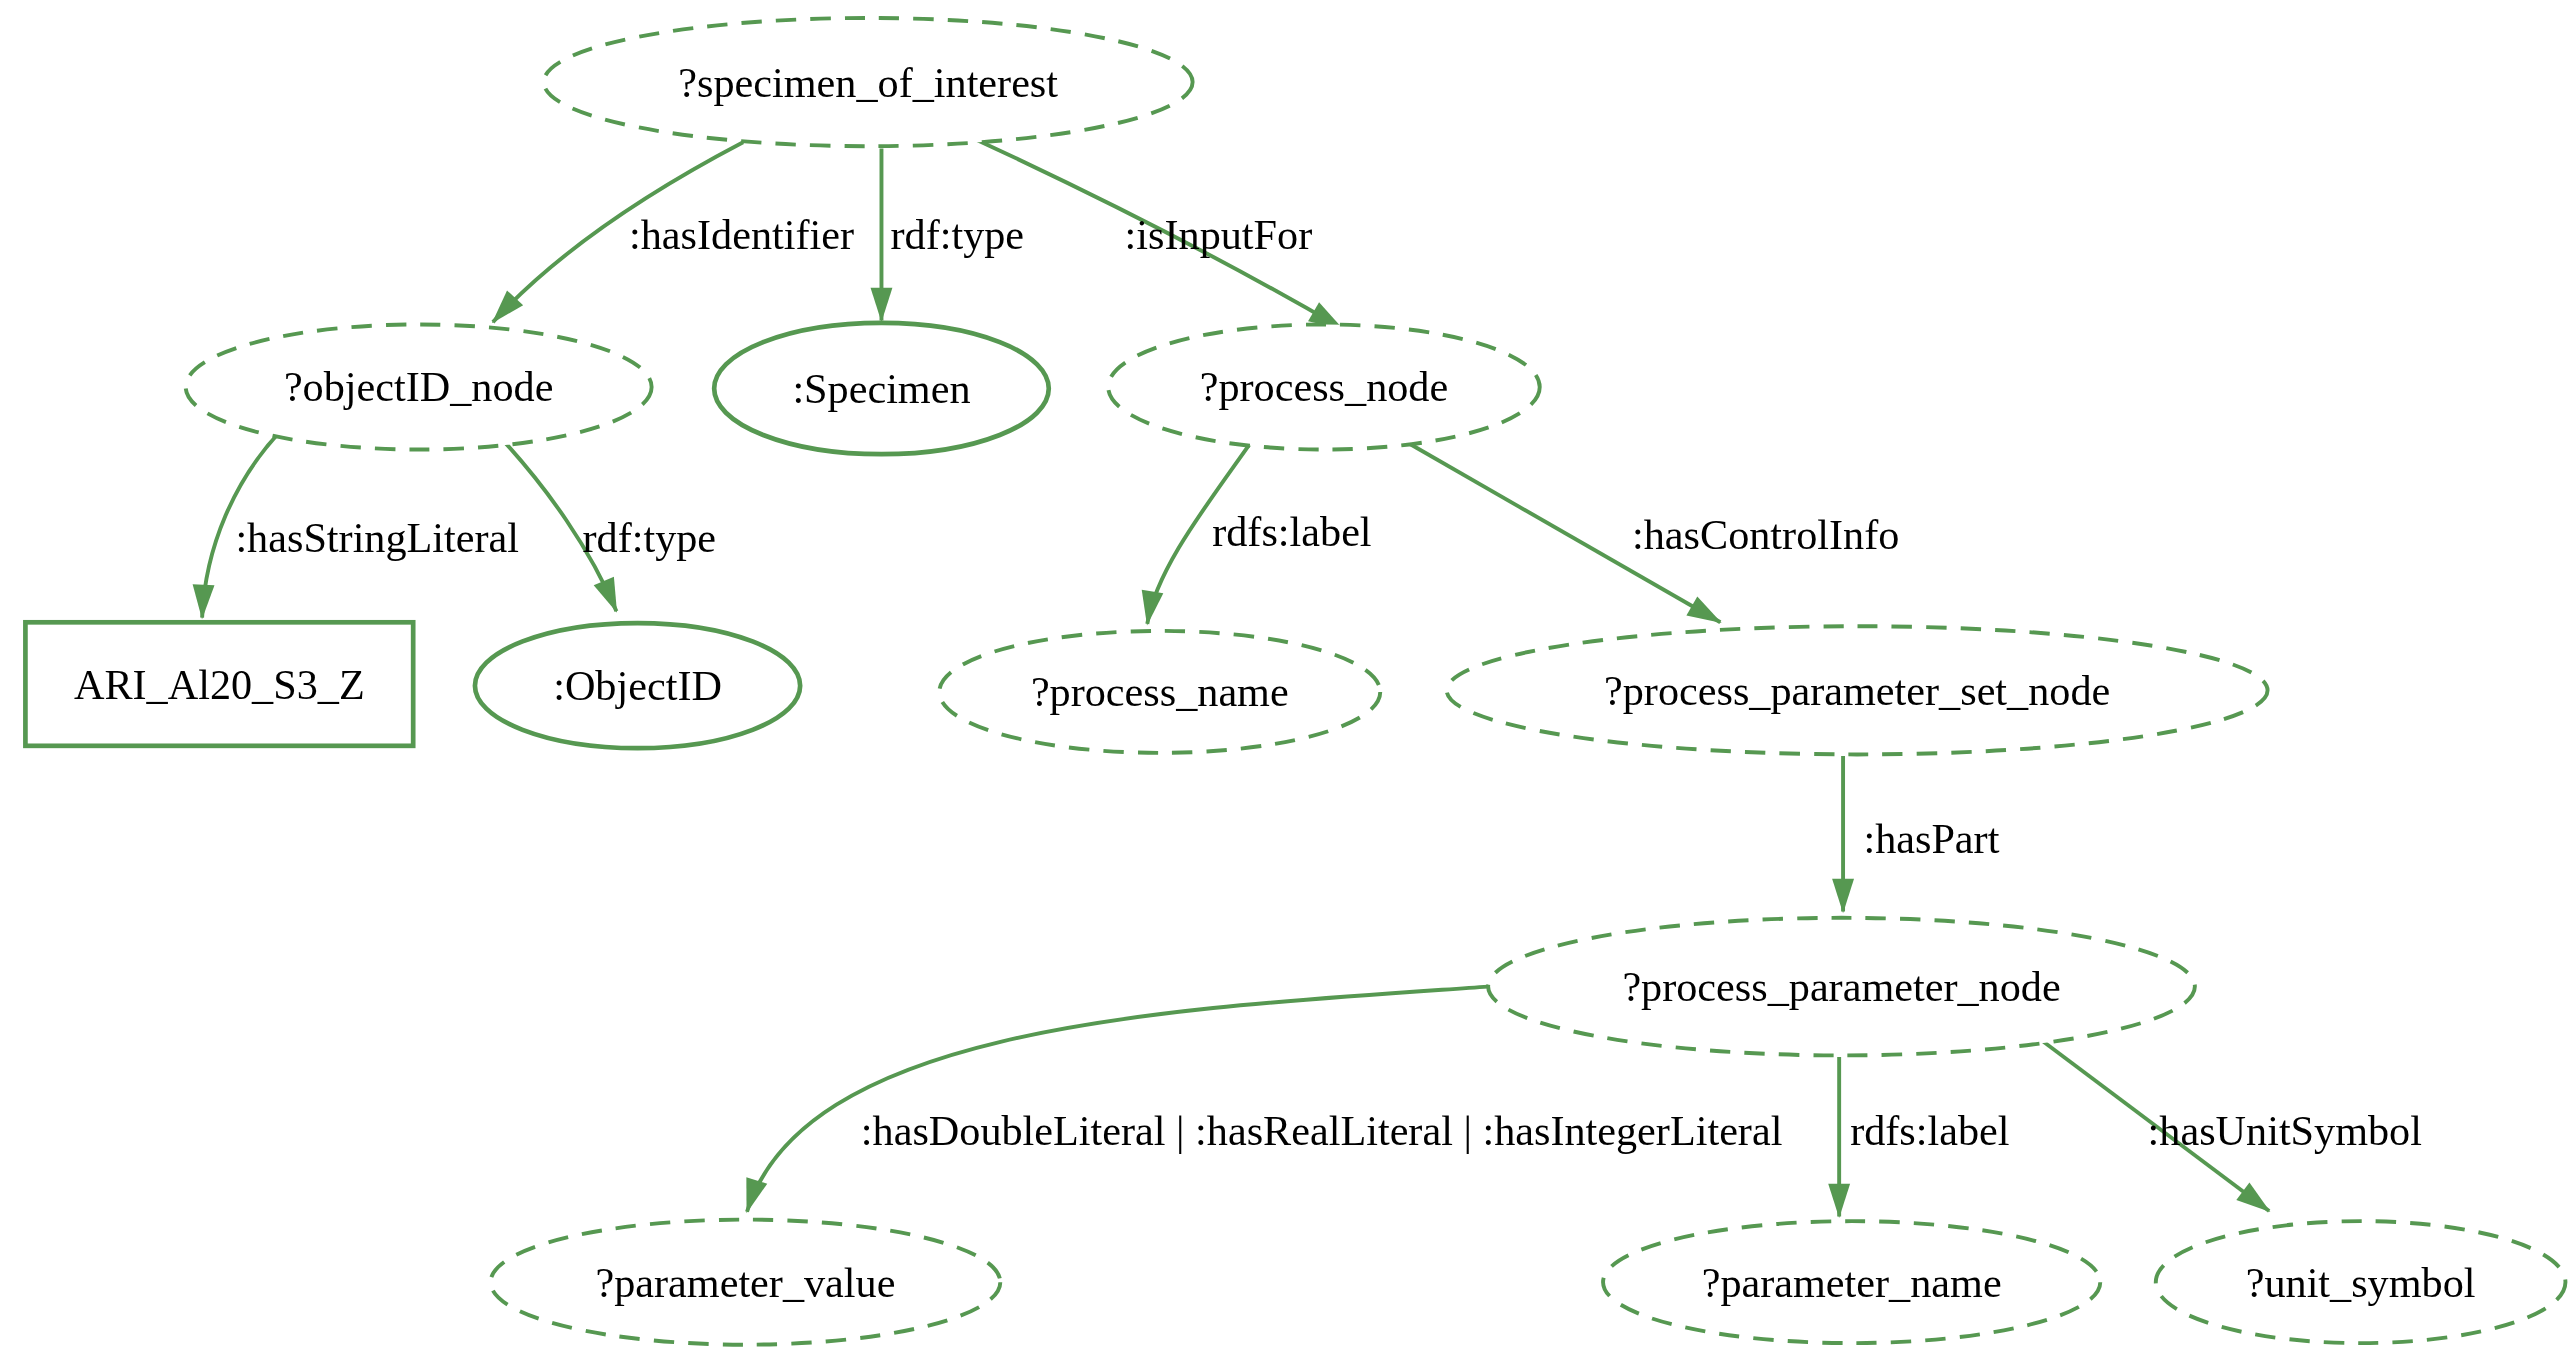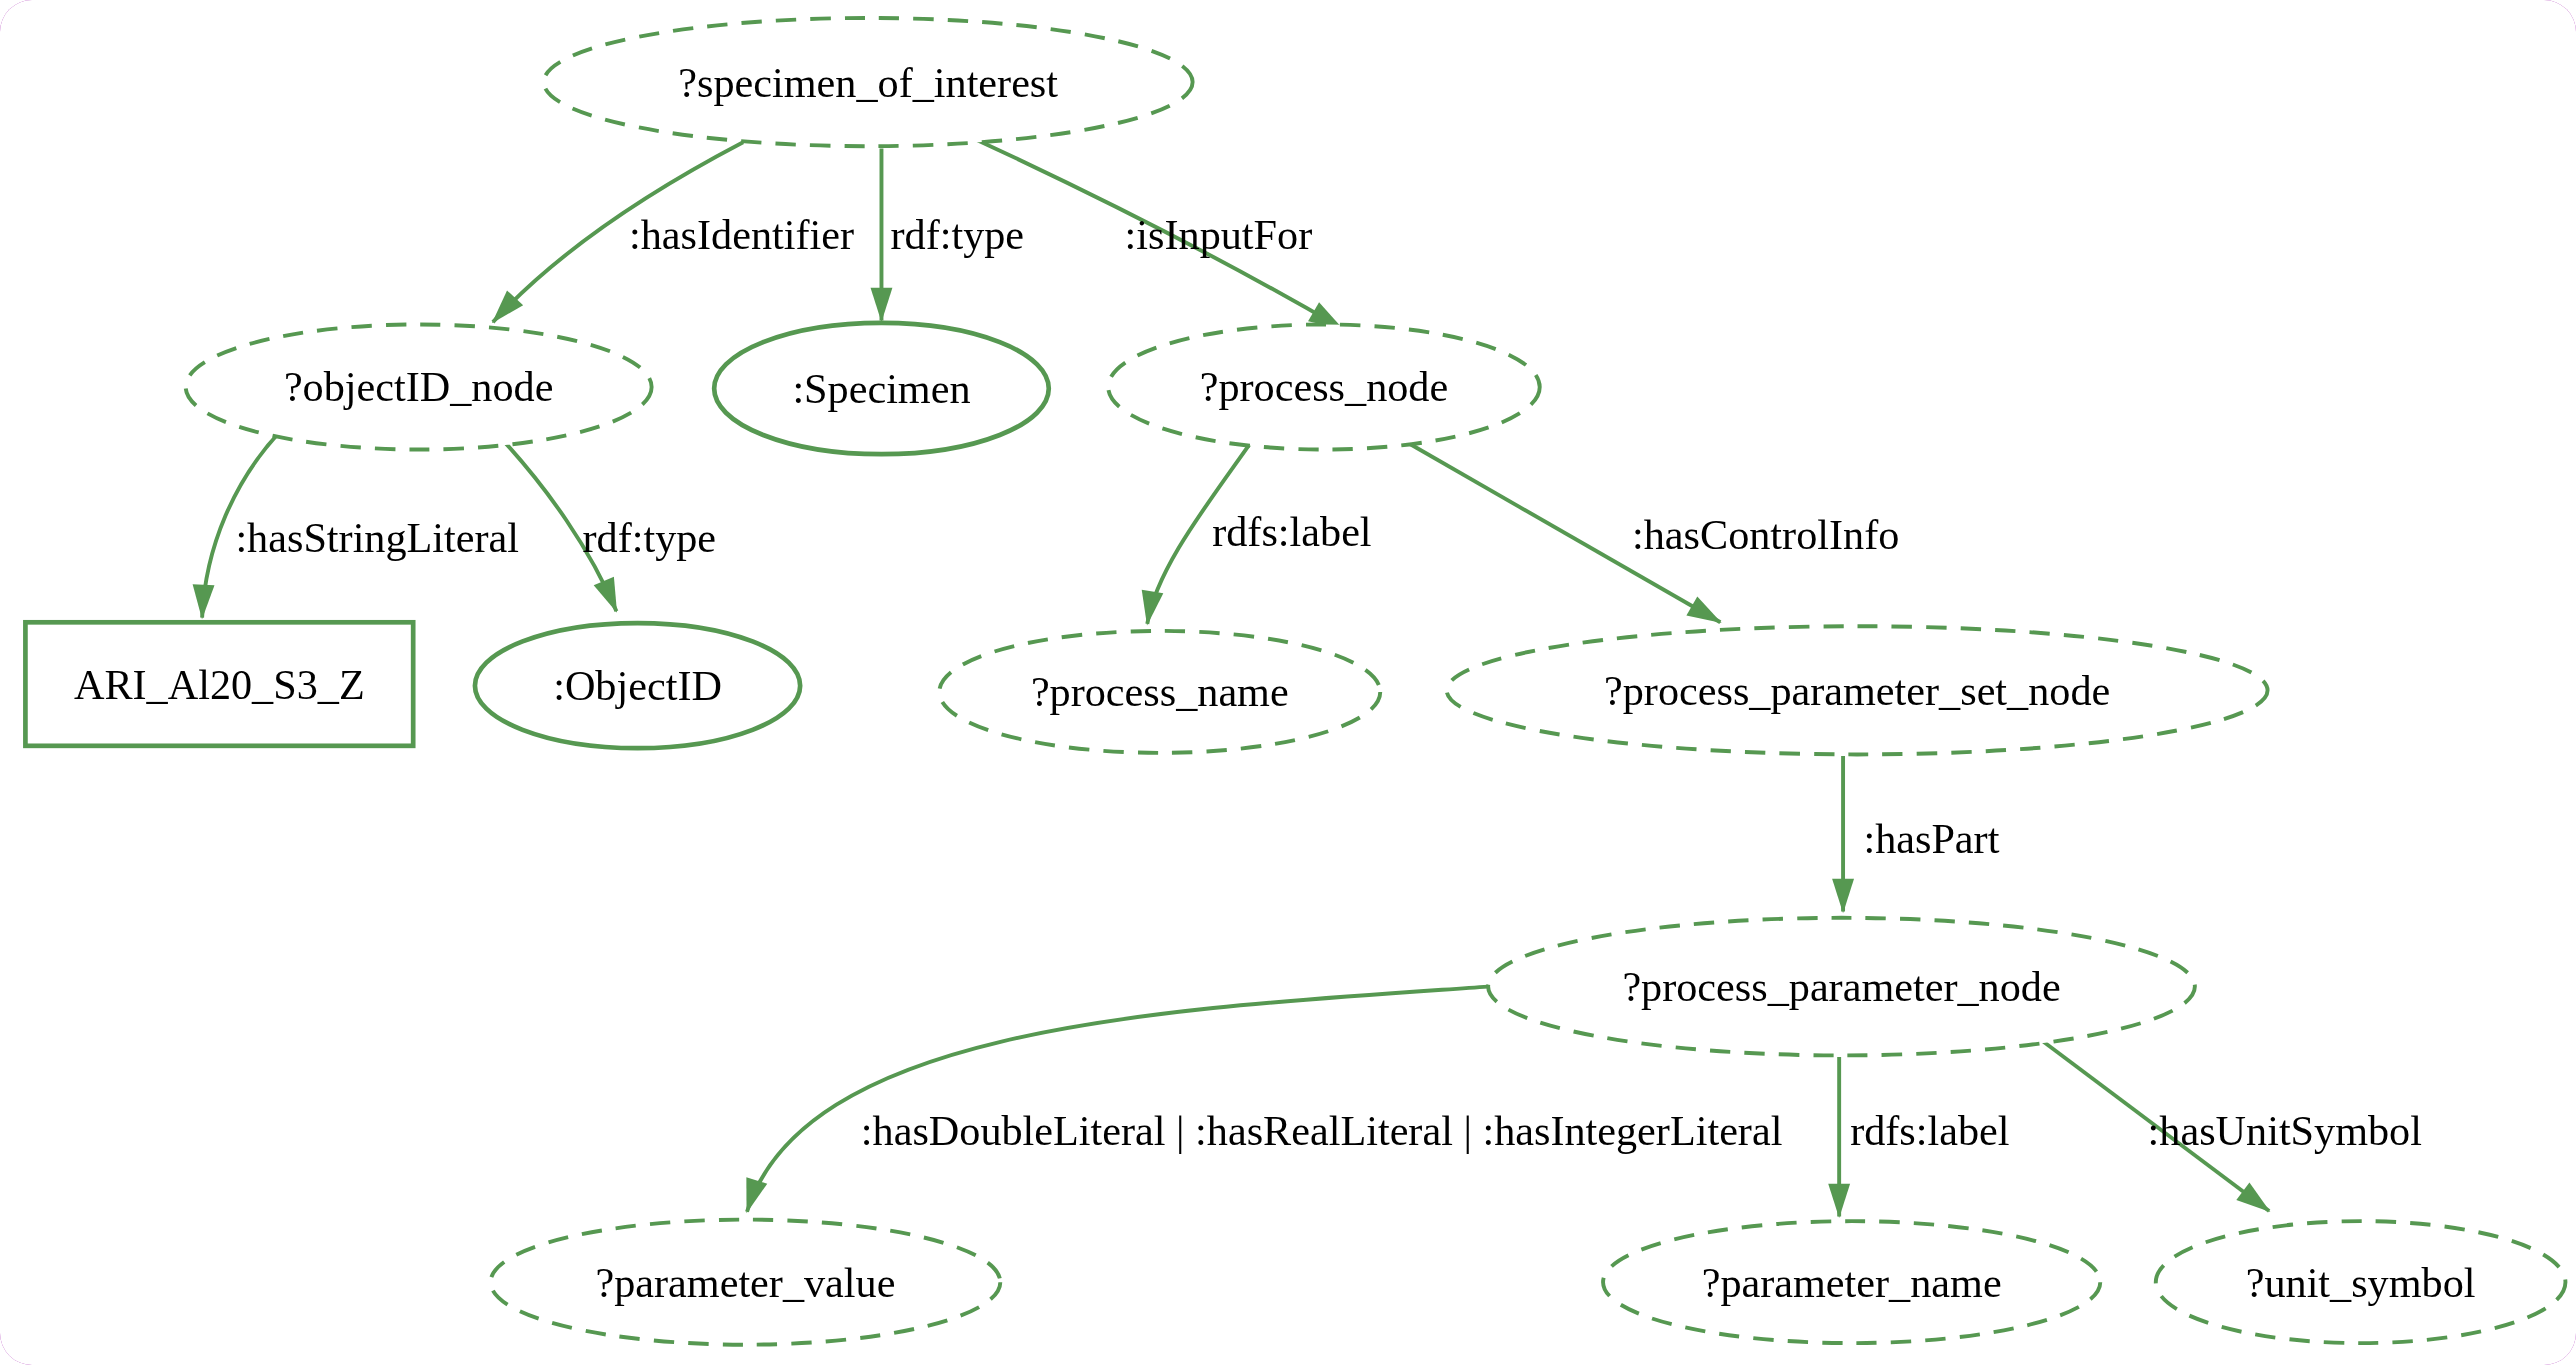--- a/index.html
+++ b/index.html
@@ -21,21 +21,21 @@
     font-family: "Liberation Serif", "DejaVu Serif", serif;
   }
   .node-label, .edge-label {
     fill: #000000;
     font-family: "Liberation Serif", "DejaVu Serif", serif;
   }
 </style>
 </head>
 <body>
 
-<div id="canvas-wrap" style="background: #a21caf; border-radius: 32px;">
+<div id="canvas-wrap" style="background: #a21caf;">
   <svg id="graph-svg" viewBox="0 0 3294 1746" xmlns="http://www.w3.org/2000/svg" style="background: rgb(255, 255, 255);">
     <defs>
       <marker id="arrowhead" markerUnits="userSpaceOnUse" markerWidth="46" markerHeight="34" refX="43" refY="17" orient="auto">
         <path d="M 1 3 L 45 17 L 1 31 Z" fill="#569851"></path>
       </marker>
     </defs>
     <g id="edges-layer">
         <path d="M 950 182 Q 740 292 630 412" fill="none" stroke="#569851" stroke-width="5" marker-end="url(#arrowhead)"></path>
         <path d="M 1127 190 L 1127 410" fill="none" stroke="#569851" stroke-width="5" marker-end="url(#arrowhead)"></path>
         <path d="M 1247 178 Q 1510 300 1716 420" fill="none" stroke="#569851" stroke-width="5" marker-end="url(#arrowhead)"></path>

